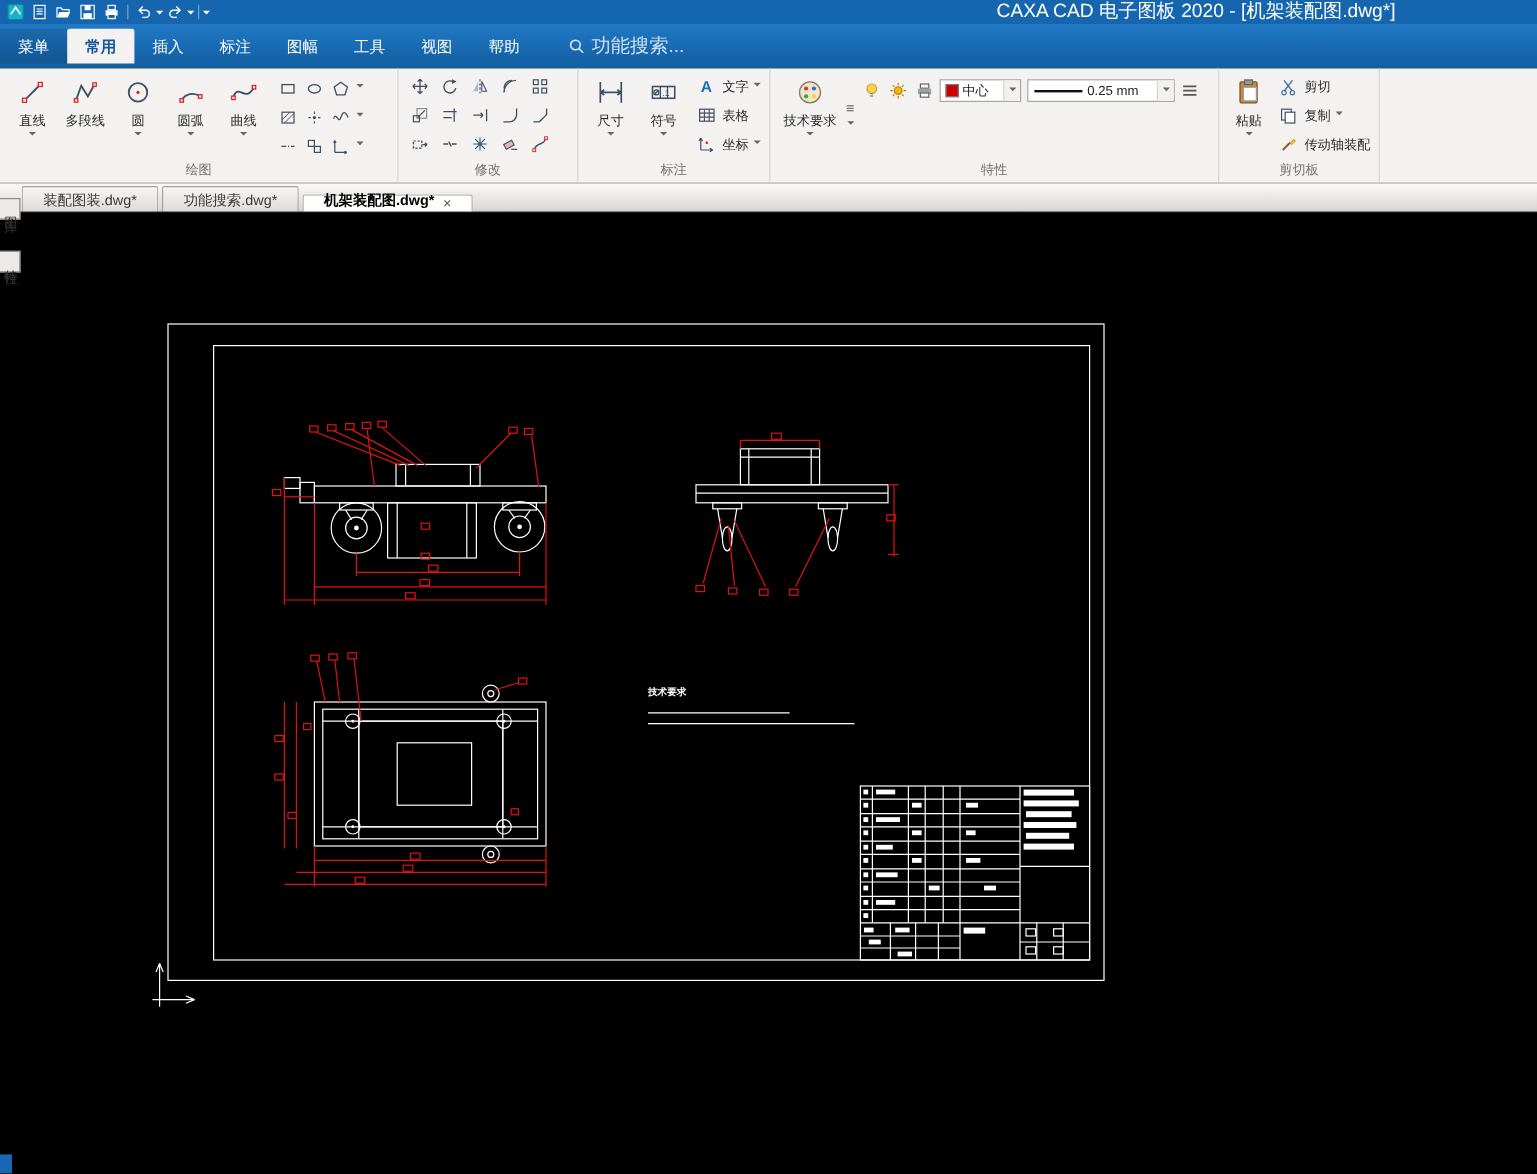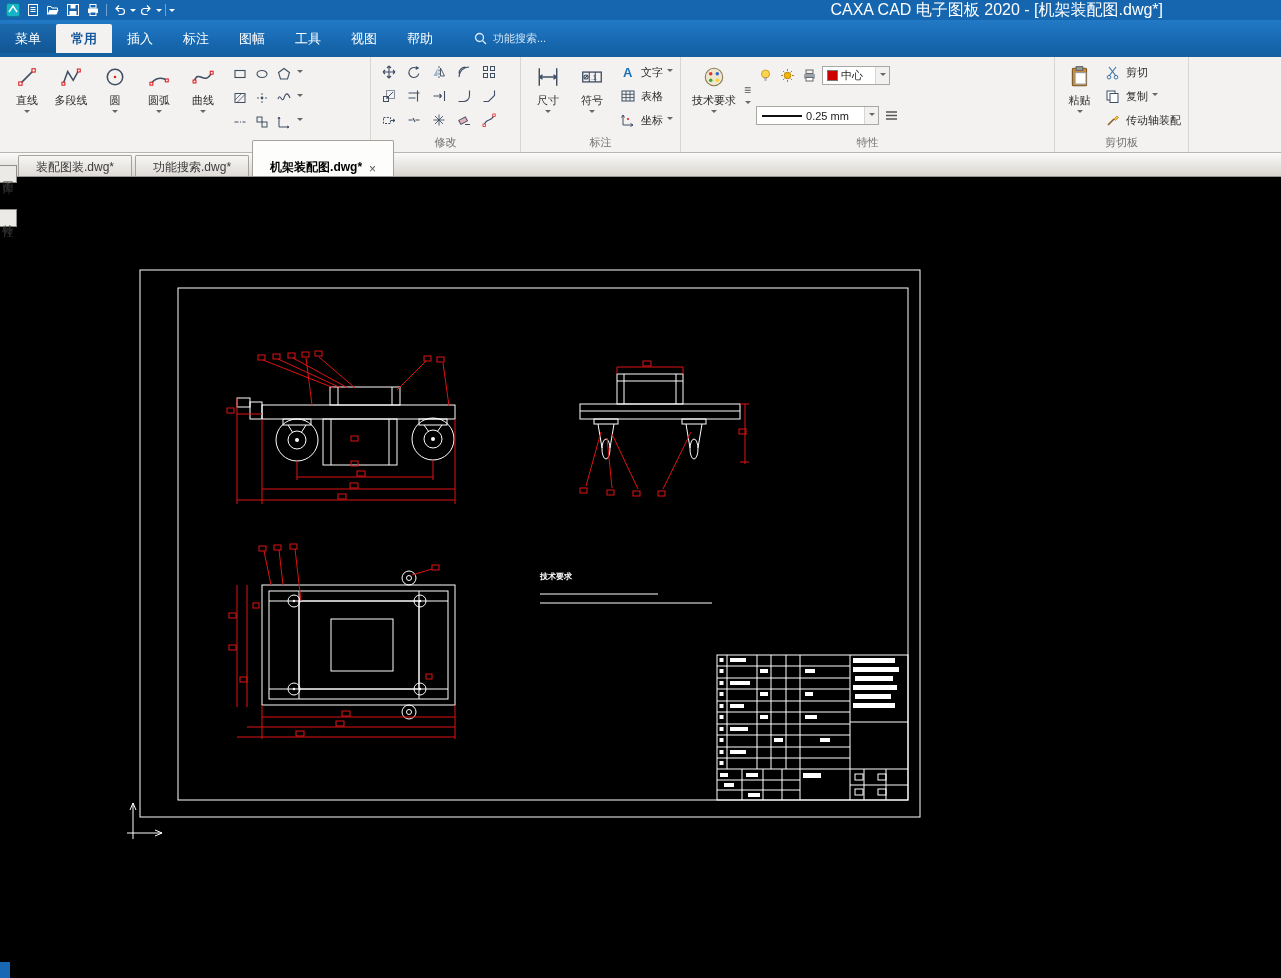--- a/index.html
+++ b/index.html
@@ -12,54 +12,54 @@
 .qbtn{width:18px;height:16px;display:flex;align-items:center;justify-content:center;margin:0 1px}
 .qsep{width:1px;height:12px;background:rgba(255,255,255,.4);margin:0 3px}
 .qcaret{width:0;height:0;border:3px solid transparent;border-top-color:#fff;margin-top:3px}
 .win-title{position:absolute;right:118px;top:0;height:20px;line-height:20px;font-size:16px;white-space:nowrap}
 
 
 .menubar{height:37px;background:linear-gradient(180deg,#2279c5 0%,#1768b0 60%,#135f9f 100%);display:flex;align-items:center;padding-left:0}
 .mtab{height:29px;line-height:29px;padding:0 15px;font-size:13px;color:#fff}
 .mtab.first{background:rgba(0,0,0,.10)}
 .mtab.active{background:#f3f2f0;color:#15599c;border-radius:2px 2px 0 0;font-weight:bold}
-.msearch{display:flex;align-items:center;gap:6px;margin-left:26px;height:29px;color:#cfe2f3;font-size:11px}
+.msearch{display:flex;align-items:center;gap:6px;margin-left:26px;height:29px;color:#cfe2f3;font-size:16px}
 
 
 .ribbon{height:96px;background:#f3f2f0;border-bottom:1px solid #b9b6b2;display:flex}
 .rgroup{height:100%;display:flex;flex-direction:column;border-right:1px solid #d9d6d2}
 .rtools{flex:1;display:flex;align-items:flex-start;padding:3px 5px 0 5px}
 .rlabel{height:17px;line-height:15px;text-align:center;font-size:11px;color:#73716e}
 .bb{width:44px;display:flex;flex-direction:column;align-items:center;padding-top:4px}
 .bicon{width:26px;height:26px;display:flex;align-items:center;justify-content:center}
 .blbl{font-size:11px;color:#2b2b2b;margin-top:3px;white-space:nowrap}
 .caret{width:0;height:0;border:3.5px solid transparent;border-top-color:#666;margin-top:2px}
 .minigrid{display:grid;grid-template-columns:repeat(3,22px);grid-auto-rows:24px;margin-left:4px;margin-top:2px}
 .mini,.sicon{display:flex;align-items:center;justify-content:center}
 .sicon{width:19px;height:19px}
 .minicarets{display:flex;flex-direction:column;justify-content:space-around;height:72px;margin-left:2px}
 .modgrid{display:grid;grid-template-columns:repeat(5,25px);grid-auto-rows:24px;margin-top:2px;justify-items:center;align-items:center}
 .annocol{display:flex;flex-direction:column;margin-left:2px}
 .smallrow{display:flex;align-items:center;gap:4px;height:24px;font-size:11px;color:#2b2b2b;padding:0 2px;white-space:nowrap}
-.propcol{display:flex;flex-direction:column;gap:21px;margin-left:5px;padding-top:6px}
+.propcol{display:flex;flex-direction:row;gap:5px;margin-left:5px;padding-top:6px}
 .proprow{display:flex;align-items:center;gap:3px}
 .combo{display:flex;align-items:center;height:19px;background:#fff;border:1px solid #a9a7a4;font-size:11px;color:#222;padding-left:3px}
 .combo .cval{flex:1;white-space:nowrap;overflow:hidden}
 .combo .cbtn{width:14px;height:100%;display:flex;align-items:center;justify-content:center;border-left:1px solid #d8d6d3;background:#f2f1ef}
 .combo .cbtn .caret{margin-top:0}
 .swatch{width:11px;height:11px;background:#c00;border:1px solid #777;margin:0 3px 0 1px;flex:none}
 .linesample{width:40px;height:2px;background:#111;margin:0 4px 0 2px;flex:none}
 .linesample.red{background:#c00}
 .colorwheel{width:15px;height:15px;border-radius:50%;background:conic-gradient(#e33,#ee3,#3c3,#3cc,#33e,#e3e,#e33);border:1px solid #888}
 .morecol{display:flex;flex-direction:column;align-items:center;justify-content:center;height:70px;gap:2px;margin-left:2px;color:#555;font-size:12px}
 
 
 .doctabs{height:24px;background:linear-gradient(180deg,#fbfaf9,#d8d5d1);border-bottom:1px solid #979591;display:flex;align-items:flex-end;padding-left:18px}
 .dtab{height:21px;padding:0 17px;font-size:12px;color:#3a3a3a;background:linear-gradient(180deg,#f7f6f4,#dedbd7);border:1px solid #a5a29e;border-bottom:none;border-radius:2px 2px 0 0;margin-right:3px;display:flex;align-items:flex-end;gap:7px}
-.dtab.active{background:#fdfdfc;color:#000;font-weight:bold;height:36px}
+.dtab.active{background:#fdfdfc;color:#000;font-weight:bold;height:14px}
 .dtab .close{color:#555;font-size:12px;font-weight:normal}
 
 
 .canvas{position:relative;width:1281px;height:801px;background:#000}
 .cad{position:absolute;left:0;top:0}
 .cad .wl{stroke:#fff;fill:none;stroke-width:1}
 .cad .wf{fill:#fff;stroke:none}
 .cad .rl{stroke:#e01212;fill:none;stroke-width:1}
 .cad .rs{fill:none;stroke:#e01212;stroke-width:1}
 .side-tabs{position:absolute;left:0;top:-12px;display:flex;flex-direction:column;gap:26px;z-index:5}
@@ -142,21 +142,21 @@
             <circle cx="5.5" cy="5.5" r="4" fill="none" stroke="#dceaf7" stroke-width="1.3"></circle>
             <line x1="8.5" y1="8.5" x2="12" y2="12" stroke="#dceaf7" stroke-width="1.3"></line>
           </svg>
       </span>
       <span>功能搜索...</span>
     </div>
   </div>
 
   <div class="ribbon">
 
-    <div class="rgroup" style="width:371px">
+    <div class="rgroup" style="width:332px">
       <div class="rtools">
         <div class="bb">
           <span class="bicon">
               <svg width="22" height="22" viewBox="0 0 20 20">
                 <line x1="4" y1="16" x2="16" y2="4" stroke="#3f4e63" stroke-width="1.4"></line>
                 <rect x="2.5" y="14.5" width="3" height="3" fill="#fff" stroke="#d22"></rect>
                 <rect x="14.5" y="2.5" width="3" height="3" fill="#fff" stroke="#d22"></rect>
               </svg>
             </span>
           <span class="blbl">直线</span>
@@ -253,20 +253,21 @@
                 <path d="M2,12V2 M2,12H12 M2,2l-1,2M2,2l1,2M12,12l-2,-1M12,12l-2,1" fill="none" stroke="#3f4e63" stroke-width="1"></path>
               </svg>
             </span>
         </div>
         <div class="minicarets">
           <span class="caret"></span>
           <span class="caret"></span>
           <span class="caret"></span>
         </div>
       </div>
+      <div class="rlabel">绘图</div>
     </div>
 
     <div class="rgroup" style="width:150px">
       <div class="rtools" style="padding-top:1px">
         <div class="modgrid">
           <span>
               <svg width="14" height="14">
                 <path d="M7,1v12M1,7h12M7,1 5,3M7,1l2,2M7,13l-2,-2M7,13l2,-2M1,7l2,-2M1,7l2,2M13,7l-2,-2M13,7l-2,2" fill="none" stroke="#3f4e63" stroke-width="1.1"></path>
               </svg>
             </span>

